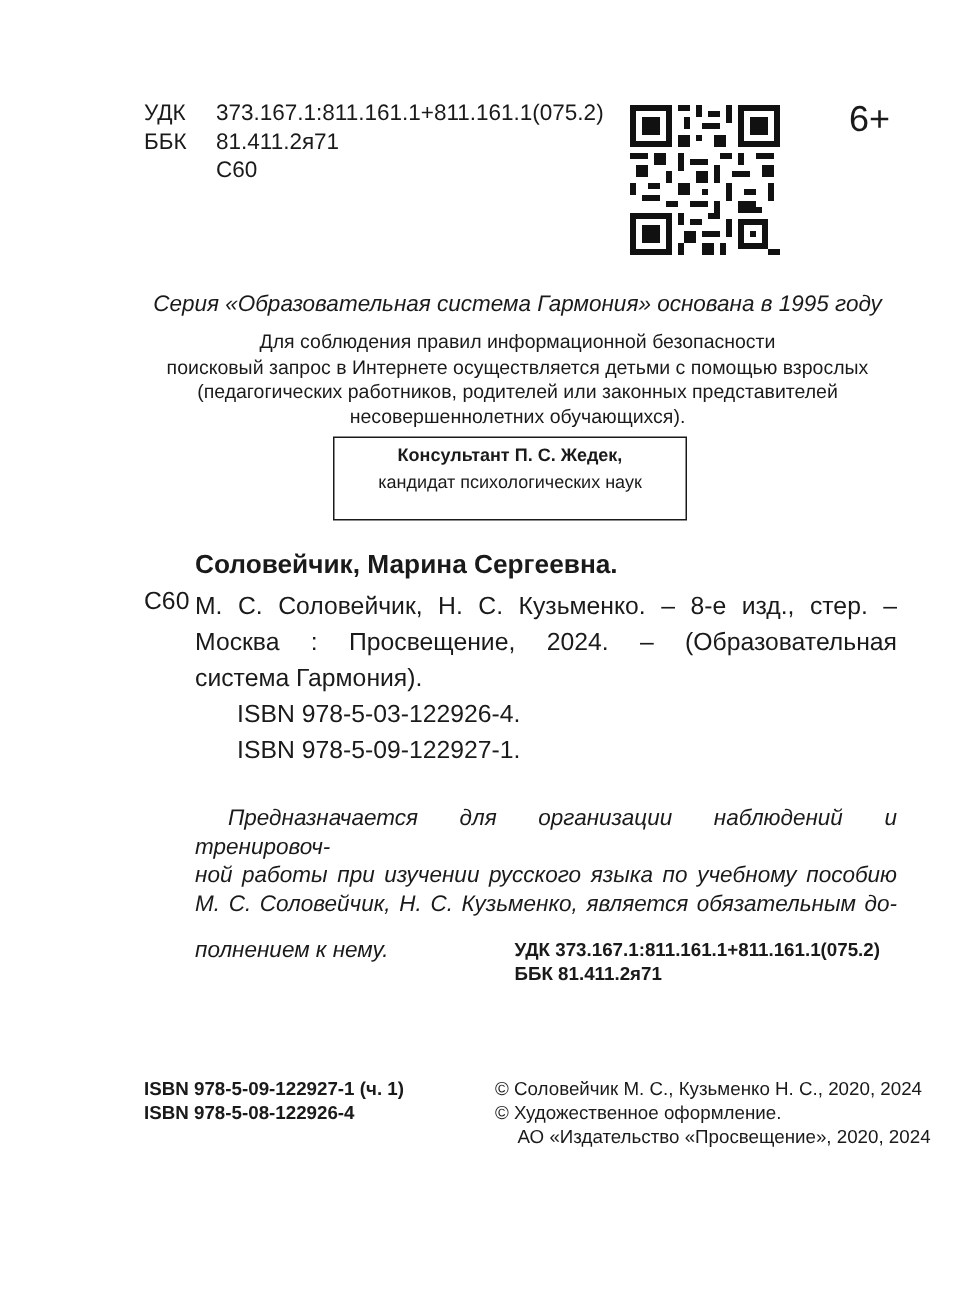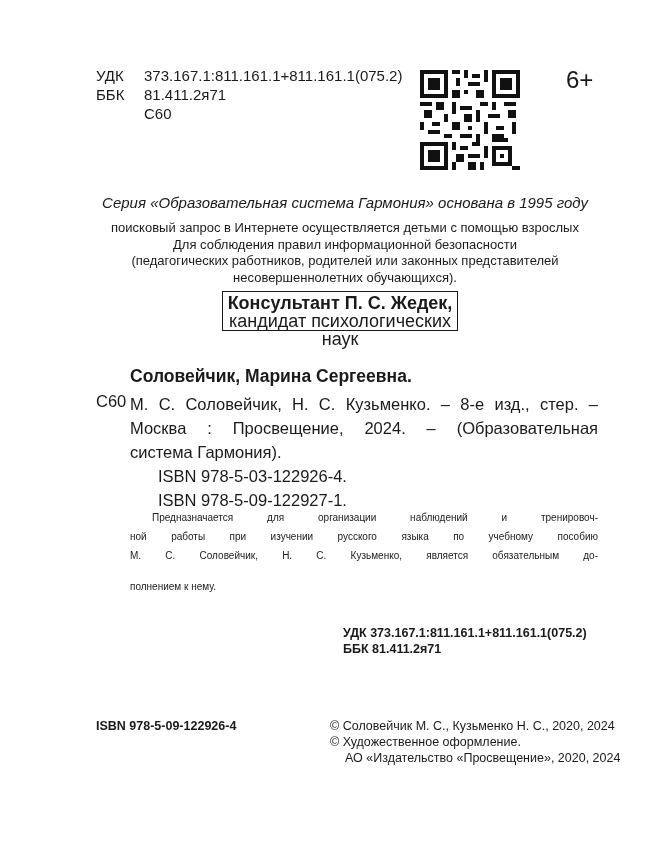--- a/index.html
+++ b/index.html
@@ -6,29 +6,29 @@
   body { width: 650px; height: 860px; position: relative; overflow: hidden; color: #1a1a1a; font-family: "Liberation Sans", "DejaVu Sans", sans-serif; }
   .abs { position: absolute; }
   .top-codes { left: 96px; top: 66px; font-size: 15px; line-height: 19px; }
   .top-codes .row { white-space: nowrap; }
   .top-codes .lbl { display: inline-block; width: 48px; }
   .top-codes .indent { padding-left: 48px; }
   .qr { left: 420px; top: 70px; width: 100px; height: 100px; }
   .age { left: 566px; top: 66px; font-size: 24px; }
   .series { left: 100px; width: 490px; top: 194px; text-align: center; font-style: italic; font-size: 15px; }
   .safety { left: 100px; width: 490px; top: 220px; text-align: center; font-size: 13px; line-height: 16.5px; }
-  .consult { left: 222px; top: 291px; width: 236px; height: 40px; border: 1.5px solid #1a1a1a; text-align: center; font-size: 18px; line-height: 18px; padding-top: 2px; box-sizing: border-box; }
+  .consult { left: 222px; top: 291px; width: 236px; height: 56px; border: 1.5px solid #1a1a1a; text-align: center; font-size: 12px; line-height: 18px; padding-top: 2px; box-sizing: border-box; }
   .consult .name { font-weight: bold; }
   .author { left: 130px; top: 366px; font-size: 17.5px; font-weight: bold; }
   .c60 { left: 96px; top: 392px; font-size: 16.5px; }
   .biblio { left: 130px; top: 392px; width: 468px; font-size: 16.5px; line-height: 24px; }
   .biblio .first { text-indent: 24px; text-align: justify; text-align-last: justify; }
   .biblio .j { text-align: justify; text-align-last: justify; }
   .biblio .ind { padding-left: 28px; }
-  .annot { left: 130px; top: 508px; width: 468px; font-size: 10px; line-height: 19px; }
+  .annot { left: 130px; top: 536px; width: 468px; font-size: 15px; line-height: 19px; font-style: italic; }
   .annot .line { text-align: justify; text-align-last: justify; }
   .annot .last { text-align: left; text-align-last: left; margin-top: 12px; }
   .right-codes { left: 343px; top: 625px; font-size: 12.5px; font-weight: bold; line-height: 16px; white-space: nowrap; }
   .isbn-block { left: 96px; top: 718px; font-size: 12.5px; font-weight: bold; line-height: 16px; white-space: nowrap; }
   .copy-block { left: 330px; top: 718px; font-size: 12.5px; line-height: 16px; white-space: nowrap; }
   .copy-block .ind { padding-left: 15px; }
 </style>
 </head>
 <body>
 
@@ -101,22 +101,22 @@
         <rect x="23" y="24" width="2" height="1"></rect>
     </g>
   </svg>
 </div>
 
 <div class="abs age">6+</div>
 
 <div class="abs series">Серия «Образовательная система Гармония» основана в 1995 году</div>
 
 <div class="abs safety">
+  <div>Для соблюдения правил информационной безопасности</div>
   <div>поисковый запрос в Интернете осуществляется детьми с помощью взрослых</div>
-  <div>Для соблюдения правил информационной безопасности</div>
   <div>(педагогических работников, родителей или законных представителей</div>
   <div>несовершеннолетних обучающихся).</div>
 </div>
 
 <div class="abs consult">
   <div class="name">Консультант П. С. Жедек,</div>
   <div>кандидат психологических наук</div>
 </div>
 
 <div class="abs author">Соловейчик, Марина Сергеевна.</div>
@@ -136,20 +136,21 @@
   <div class="line">М. С. Соловейчик, Н. С. Кузьменко, является обязательным до-</div>
   <div class="line last">полнением к нему.</div>
 </div>
 
 <div class="abs right-codes">
   <div>УДК 373.167.1:811.161.1+811.161.1(075.2)</div>
   <div>ББК 81.411.2я71</div>
 </div>
 
 <div class="abs isbn-block">
-  <div>ISBN 978-5-09-122926-4</div>
+  <div>ISBN 978-5-09-122927-1 (ч. 1)</div>
+  <div>ISBN 978-5-08-122926-4</div>
 </div>
 
 <div class="abs copy-block">
   <div>© Соловейчик М. С., Кузьменко Н. С., 2020, 2024</div>
   <div>© Художественное оформление.</div>
   <div class="ind">АО «Издательство «Просвещение», 2020, 2024</div>
 </div>
 
 </body></html>

